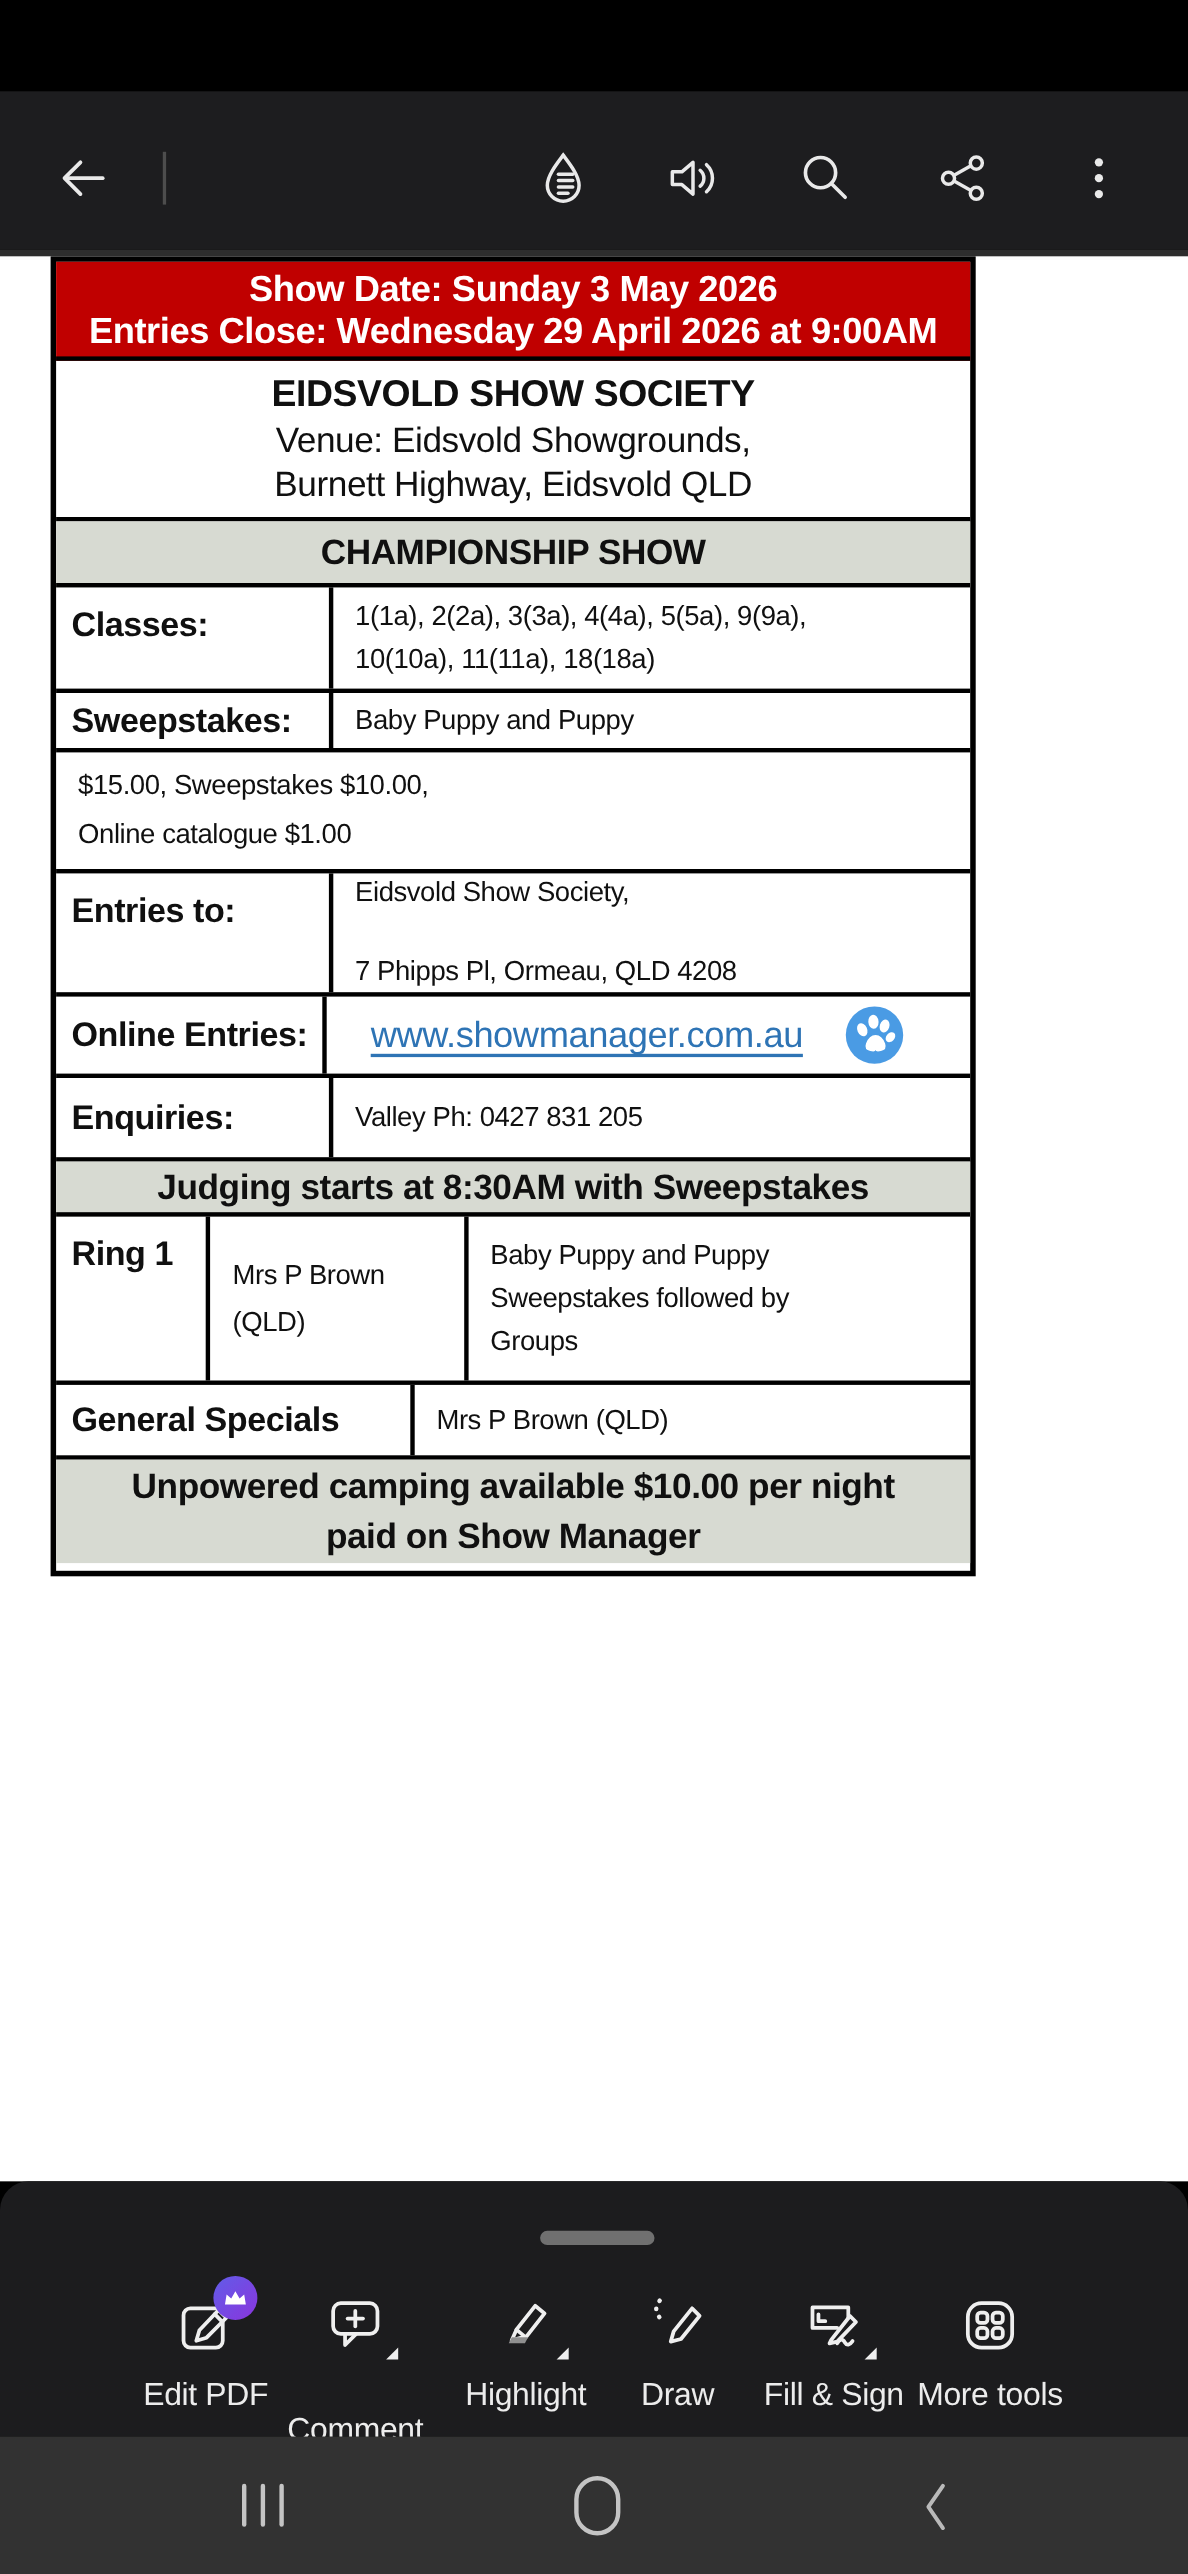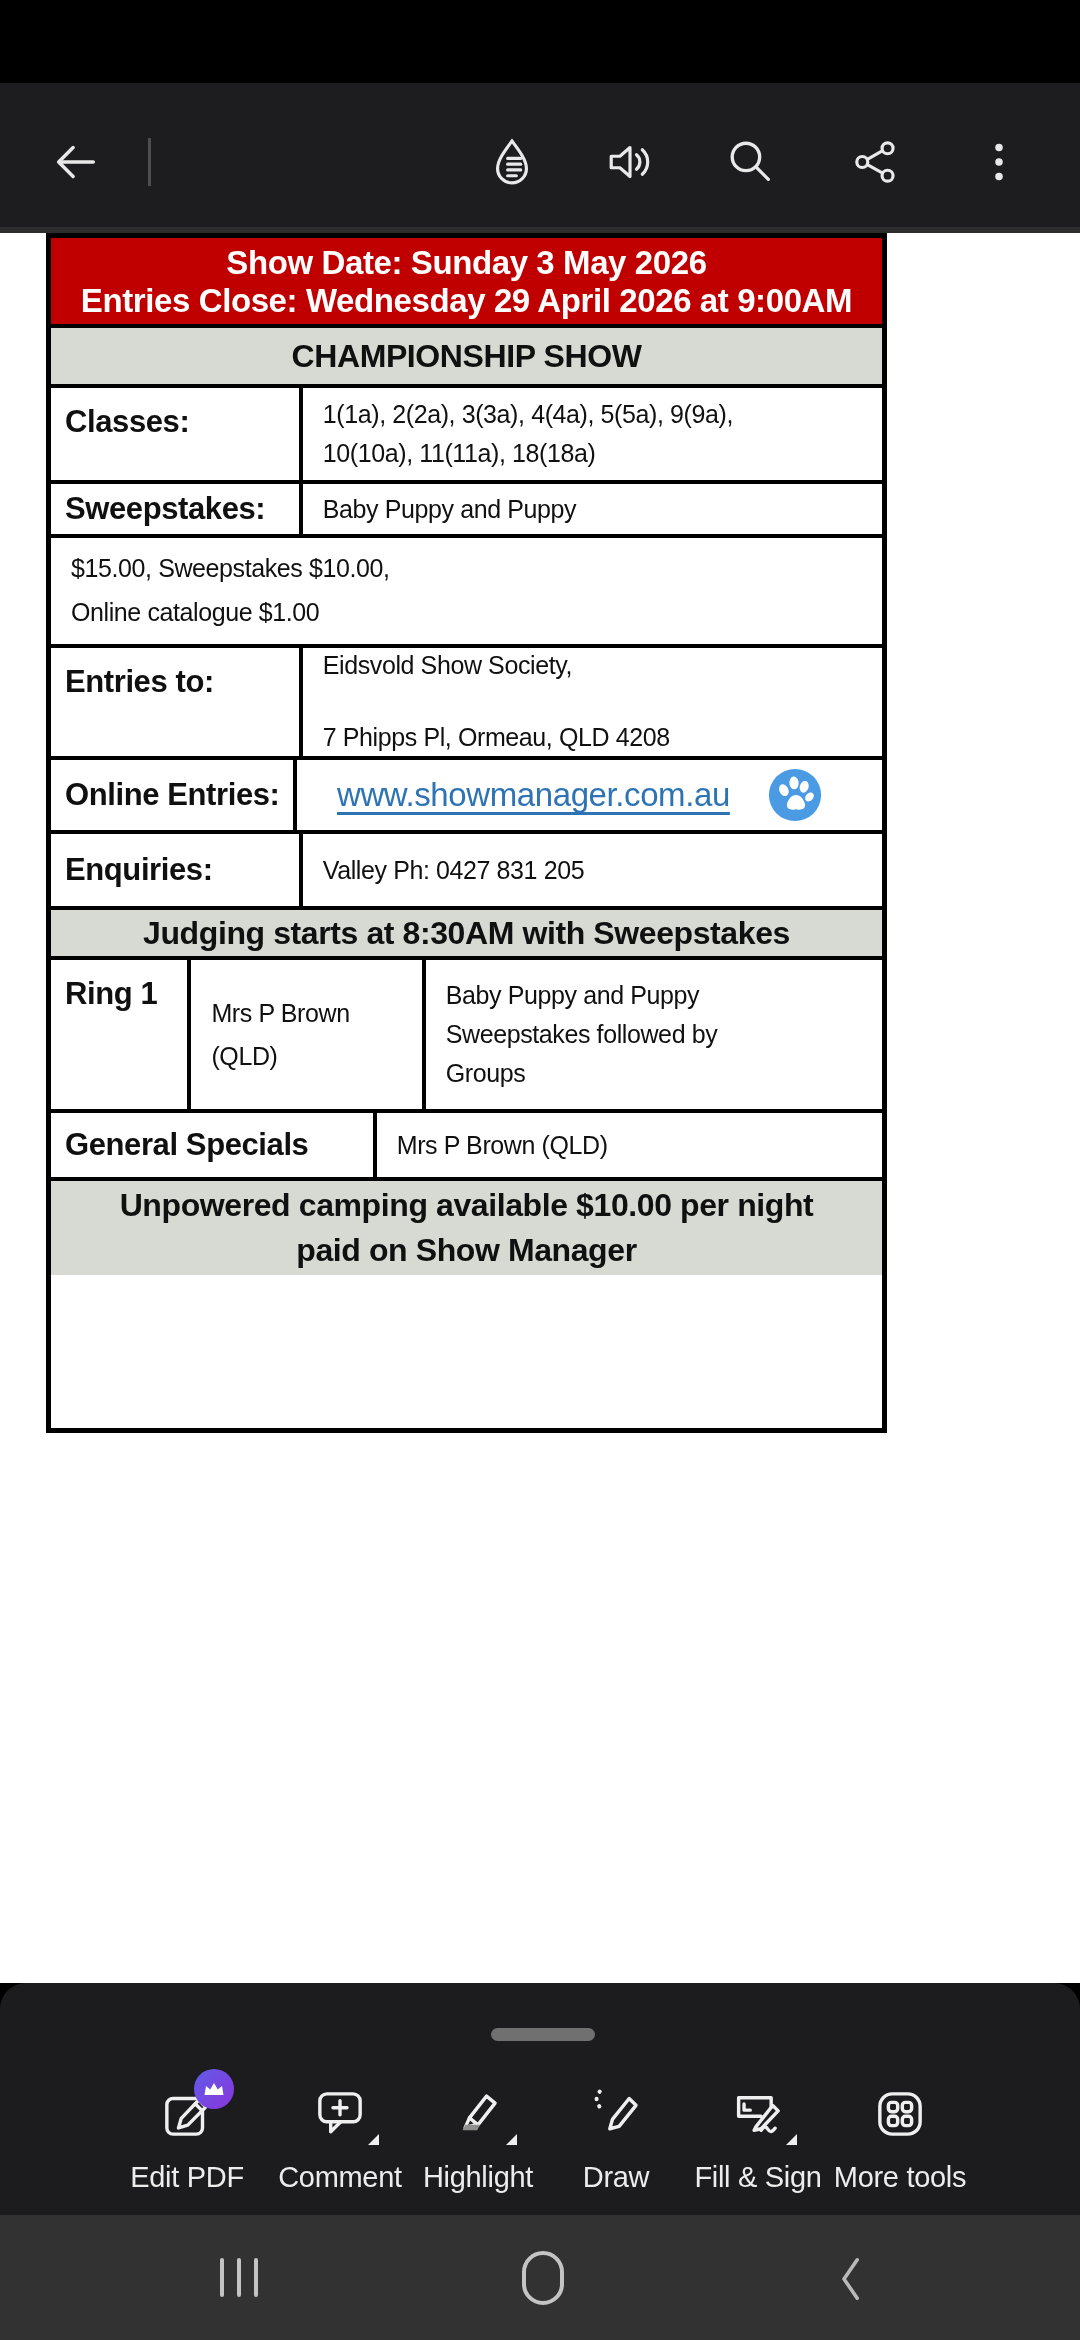--- a/index.html
+++ b/index.html
@@ -154,20 +154,25 @@
 
   <div class="viewport">
     <div class="page">
       <div class="doc-table">
 
         <div class="trow r-banner banner">
           <div>Show Date: Sunday 3 May 2026</div>
           <div>Entries Close: Wednesday 29 April 2026 at 9:00AM</div>
         </div>
 
+        <div class="trow r-society society">
+          <div class="soc-name">EIDSVOLD SHOW SOCIETY</div>
+          <div>Venue: Eidsvold Showgrounds,</div>
+          <div>Burnett Highway, Eidsvold QLD</div>
+        </div>
 
         <div class="trow r-champ band">
           <div>CHAMPIONSHIP SHOW</div>
         </div>
 
         <div class="trow r-classes">
           <div class="tcell lbl w-label">Classes:</div>
           <div class="tcell val w-value">
             <div>1(1a), 2(2a), 3(3a), 4(4a), 5(5a), 9(9a),</div>
             <div>10(10a), 11(11a), 18(18a)</div>
@@ -261,21 +266,21 @@
         </span>
         <span class="badge">
           <svg width="24" height="17" viewBox="0 0 24 16" fill="#fff">
             <path d="M2.5 13.5 L4 4.5 l4.2 3.6 L12 1.5 l3.8 6.6 L20 4.5 l1.5 9 Z"></path>
           </svg>
         </span>
       </div>
       <div class="tool-label">Edit PDF</div>
     </div>
 
-    <div class="tool-item" style="left:265px;">
+    <div class="tool-item" style="left:248px;gap:32px;">
       <div class="tool-icon">
         <span>
           <svg width="62" height="62" viewBox="0 0 40 40" fill="none" stroke="#efefef" stroke-width="2.2" stroke-linejoin="round" stroke-linecap="round">
             <rect x="7" y="7" width="26" height="18" rx="4.5"></rect>
             <path d="M14 25 v6.5 L20.5 25"></path>
             <path d="M20 11.5 v9"></path>
               <path d="M15.5 16 h9"></path>
           </svg>
         </span>
         <span class="caret"></span>

